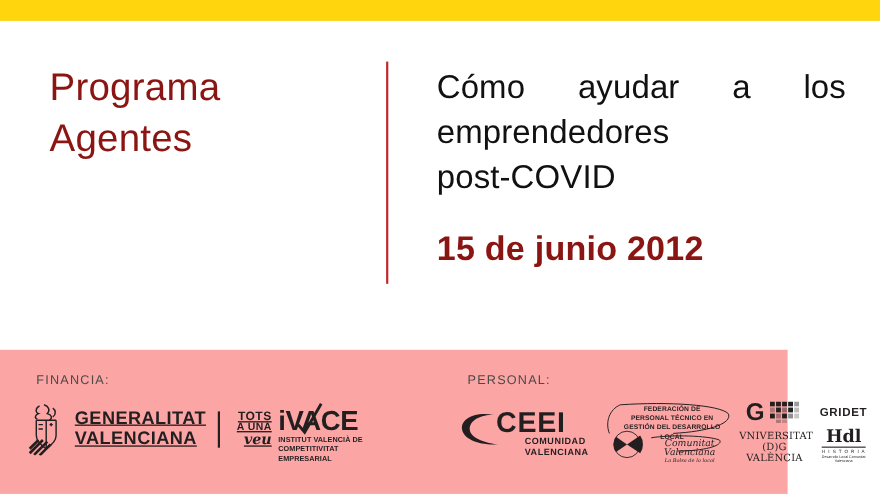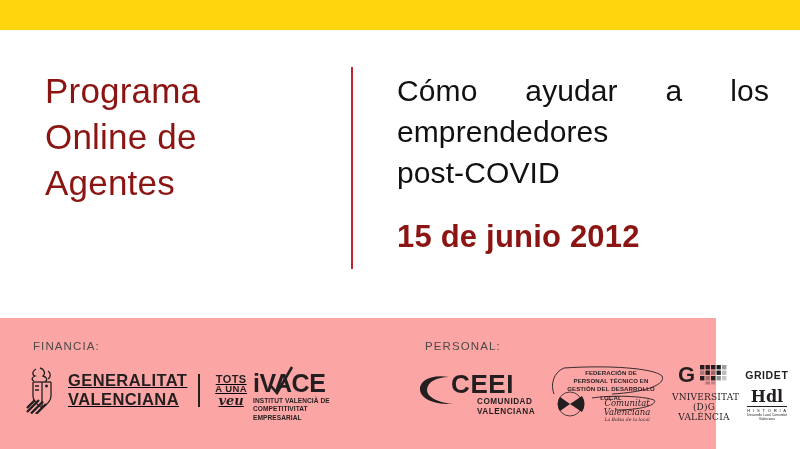--- a/index.html
+++ b/index.html
@@ -25,21 +25,21 @@
     top: 0;
     width: 800px;
     height: 33px;
     background: #ffd50d;
   }
 
   
   .main {
     position: absolute;
     left: 0;
-    top: 30px;
+    top: 19px;
     width: 800px;
     height: 285px;
     background: #ffffff;
   }
 
   
   .left-title {
     position: absolute;
     left: 45px;
     top: 38px;
@@ -139,21 +139,21 @@
   }
   .gva-sep {
     width: 2px;
     height: 33px;
     background: #231f20;
     margin: 0 7px 0 3px;
   }
   .gva-tots {
     color: #231f20;
     line-height: 10.5px;
-    text-align: center;
+    text-align: right;
   }
   .gva-tots .t1 { font-size: 11px; font-weight: 700; letter-spacing: 0.4px; display:block; }
   .gva-tots .t2 { font-size: 9.5px; font-weight: 700; letter-spacing: 0.4px; display:block; }
   .gva-tots .t3 {
     font-family: "DejaVu Serif", serif;
     font-size: 13px;
     font-style: italic;
     font-weight: 700;
     display: block;
     margin-top: 1px;
@@ -307,21 +307,20 @@
 <body>
 
 <div id="banner">
 
   <div class="top-bar"></div>
 
   <div class="main">
 
     <div class="left-title">
       <div>Programa</div>
-      <div>Online de</div>
       <div>Agentes</div>
     </div>
 
     <div class="divider"></div>
 
     <div class="right-block">
       <div class="headline">
         <span class="just-line">Cómo ayudar a los</span>
         <span class="plain-line">emprendedores</span>
         <span class="plain-line">post-COVID</span>

